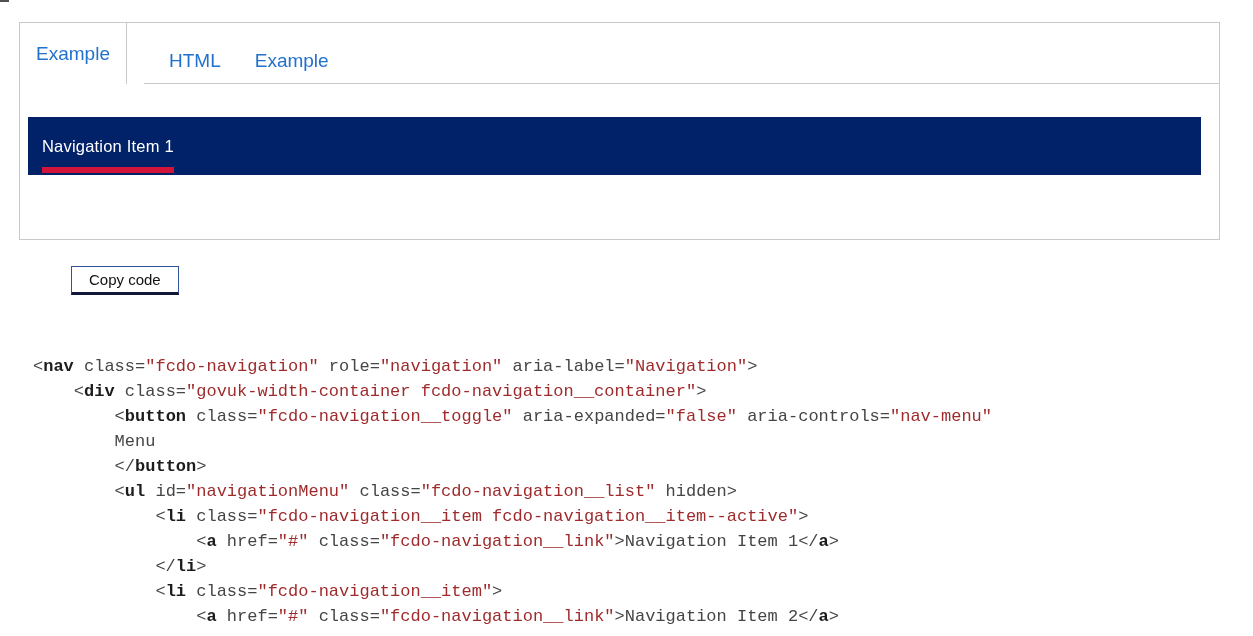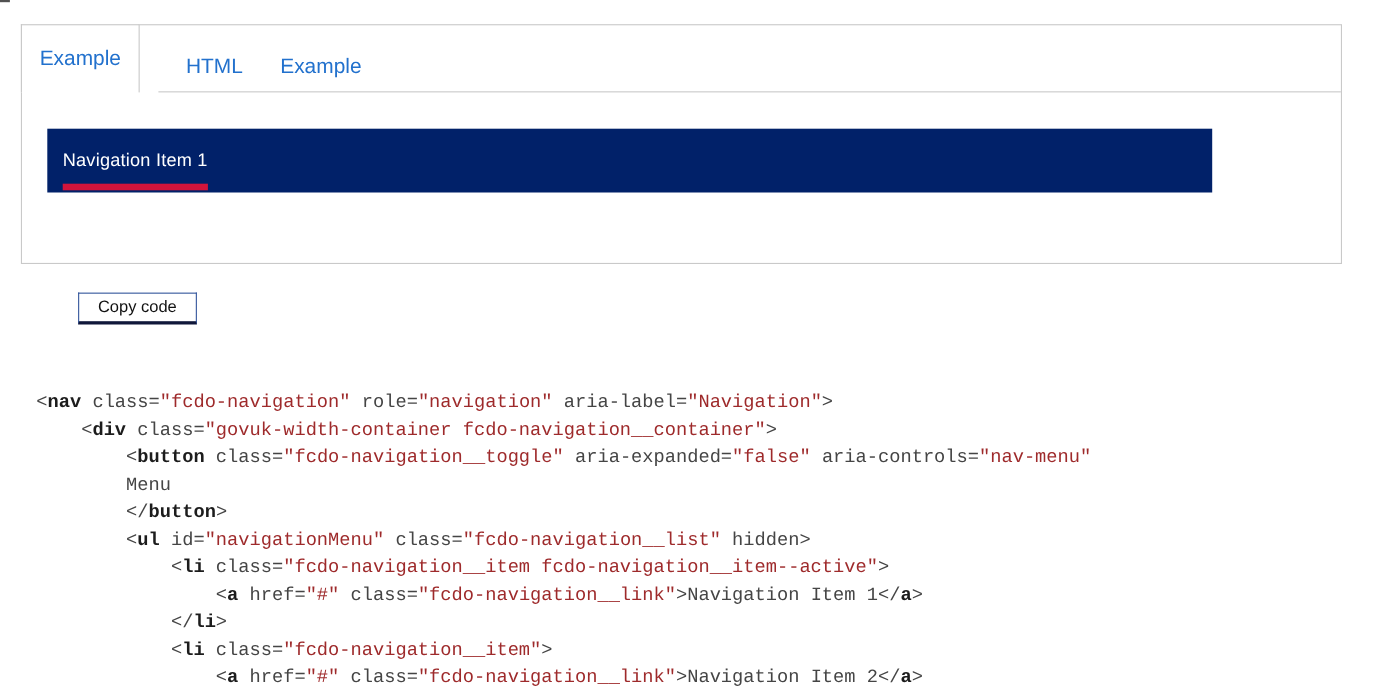--- a/index.html
+++ b/index.html
@@ -35,21 +35,21 @@
   .tab-links{
     position:absolute;left:124px;top:0;right:0;height:60px;
     display:flex;align-items:center;gap:34px;padding-left:25px;
   }
   .tab-links a{
     color:var(--blue);font-size:19px;cursor:pointer;margin-top:16px;
   }
 
   
   .demo-nav{
-    position:absolute;left:23px;top:94px;width:1059px;height:58px;
+    position:absolute;left:8px;top:94px;width:1173px;height:58px;
     background:var(--navy);
   }
   .demo-nav ul{
     display:flex;list-style:none;margin:0;padding:0 0 0 14px;height:100%;
     align-items:stretch;gap:32px;
   }
   .demo-nav li{
     position:relative;display:flex;align-items:center;
     color:#fff;font-size:16.5px;letter-spacing:.2px;cursor:pointer;white-space:nowrap;
   }

